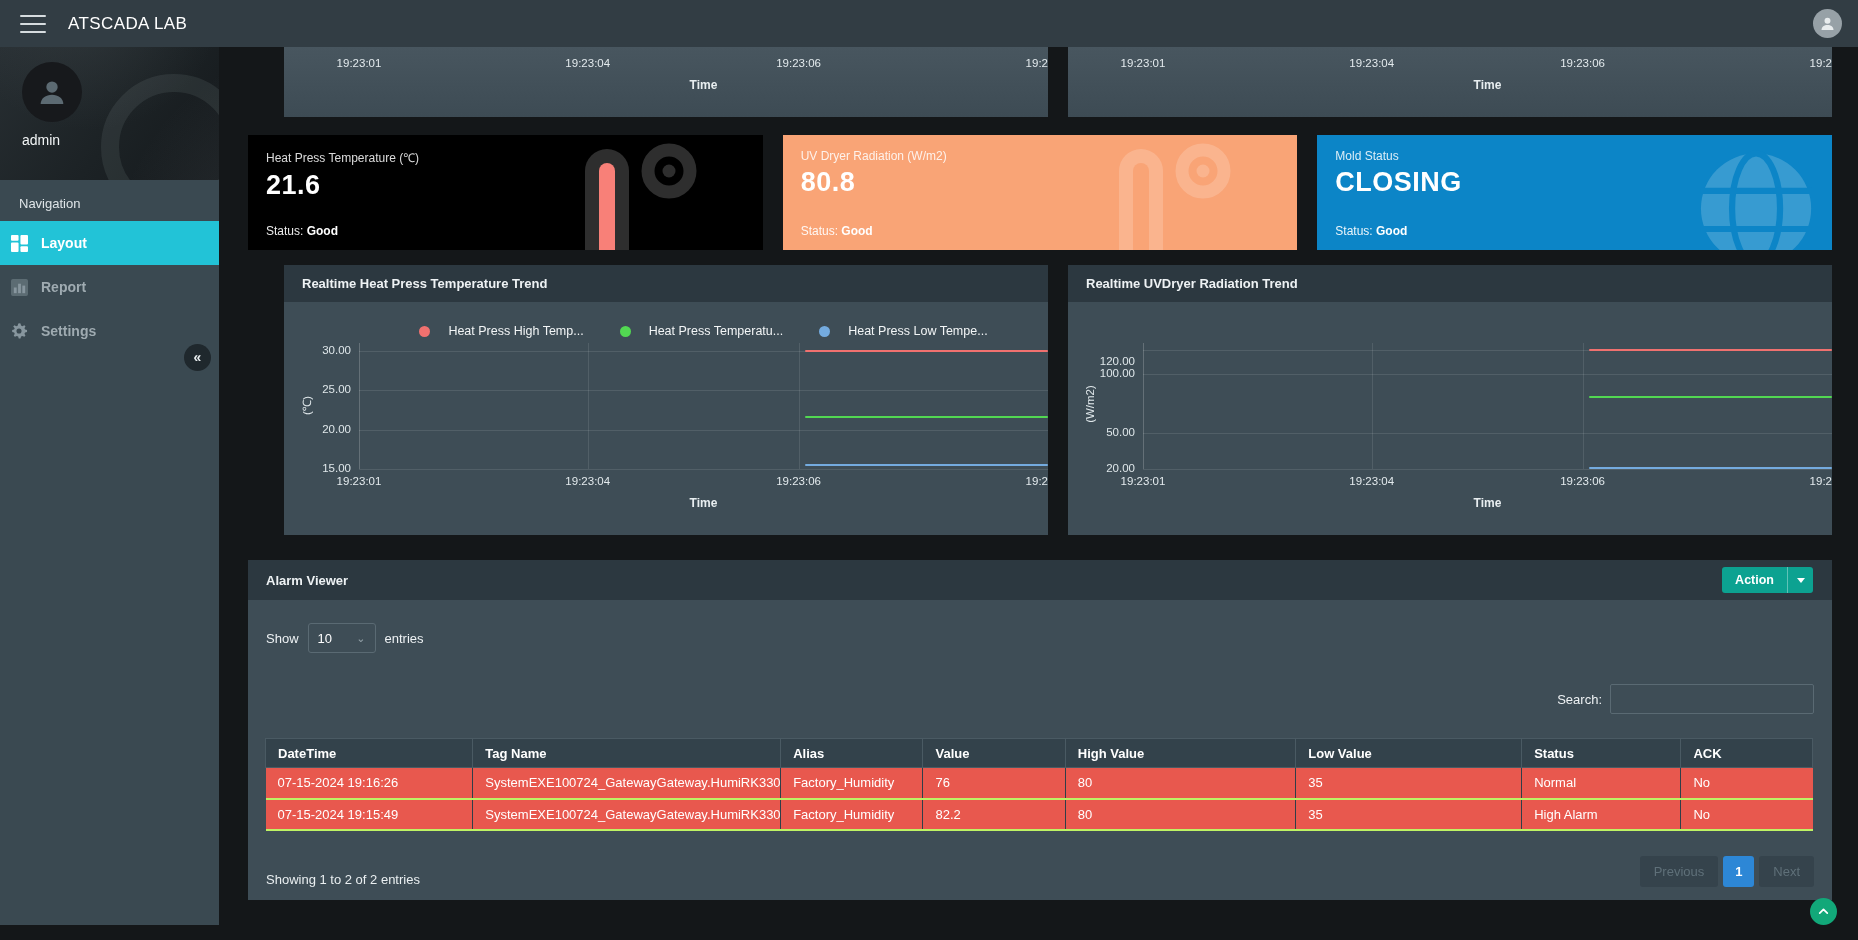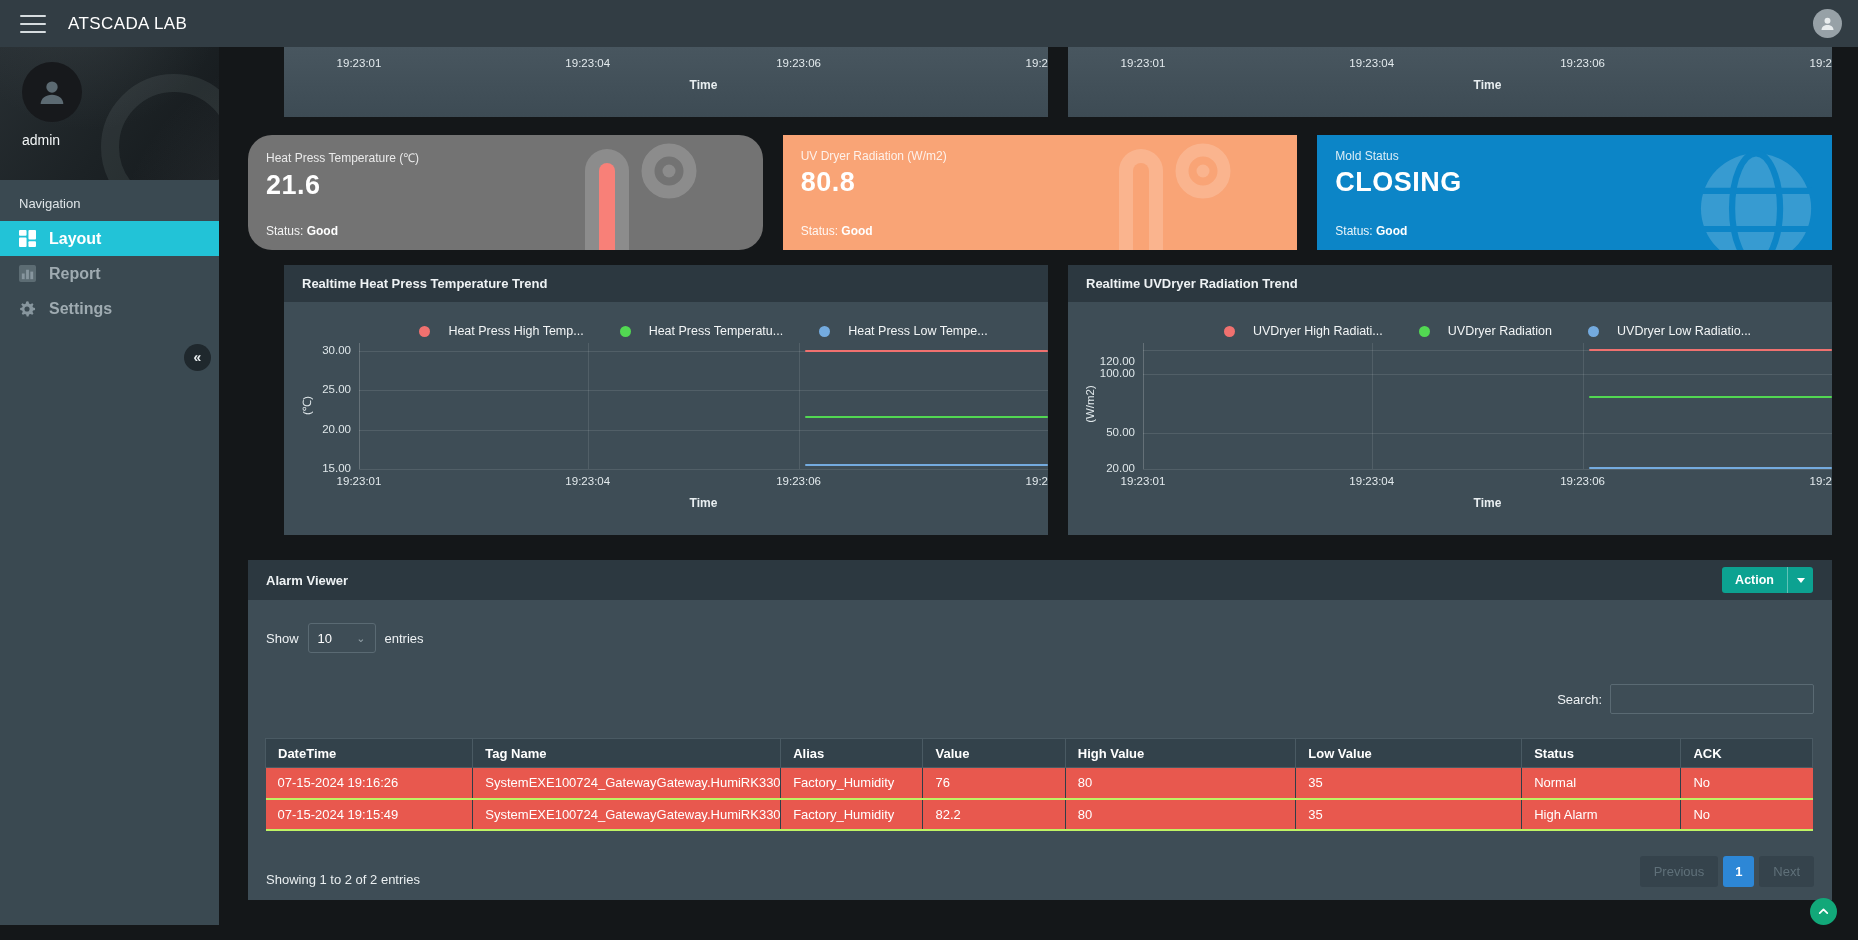--- a/index.html
+++ b/index.html
@@ -26,22 +26,22 @@
       radial-gradient(circle at 150% 160%, rgba(120,130,135,.30), rgba(120,130,135,0) 55%),
       radial-gradient(circle at 40% -40%, rgba(90,100,105,.25), rgba(90,100,105,0) 60%),
       linear-gradient(125deg, #272e32 0%, #1c2225 55%, #15191c 100%);
   }
   .profile::after { content:""; position:absolute; right:-28px; bottom:-40px; width:110px; height:110px;
     border:18px solid rgba(160,170,175,.12); border-radius:50%; }
   .avatar { position:absolute; left:22px; top:15px; width:60px; height:60px; border-radius:50%;
             background:#17191c; display:flex; align-items:center; justify-content:center; }
   .username { position:absolute; left:22px; top:85px; font-size:14px; color:#f2f5f6; }
   .nav-header { padding:16px 0 10px 19px; font-size:13px; color:#dfe5e8; }
-  .nav-item { height:35px; display:flex; align-items:center; padding-left:18px; cursor:pointer;
-              color:#9fabb1; font-size:16px; font-weight:bold; }
+  .nav-item { height:44px; display:flex; align-items:center; padding-left:10px; cursor:pointer;
+              color:#9fabb1; font-size:14px; font-weight:bold; }
   .nav-item .nicon { width:18px; height:18px; margin-right:13px; display:flex; align-items:center; justify-content:center; }
   .nav-item.active { color:#ffffff; }
   .collapse-btn { position:absolute; top:297px; right:8px; width:27px; height:27px; border-radius:50%;
                   border:none; background:#1f282d; color:#e8edef; font-size:14px; font-weight:bold;
                   cursor:pointer; line-height:27px; text-align:center; padding:0; }
   
   .content { position:absolute; left:248px; top:47px; width:1584px; z-index:10; }
   .row2 { display:grid; grid-template-columns:1fr 1fr; gap:20px;padding-left:36px; }
   .row3 { display:grid; grid-template-columns:1fr 1fr 1fr; gap:20px; }
   
@@ -193,21 +193,21 @@
       </div>
       <div class="partial-panel">
         <span class="ptick" style="left: 75px;">19:23:01</span>
         <span class="ptick" style="left: 303.748px;">19:23:04</span>
         <span class="ptick" style="left: 514.582px;">19:23:06</span>
         <span class="ptick" style="left: 764px;">19:23:08</span>
         <span class="pxlabel" style="left: 419.5px;">Time</span>
       </div>
     </div>
   <div class="cards-row row3" id="cards-row">
-      <div class="card" style="background: #737373; border-radius: 24px;">
+      <div class="card" style="background: #000000;">
         <div class="card-title">Heat Press Temperature (℃)</div>
         <div class="card-value">21.6</div>
         <div class="card-status"><span>Status: </span><b>Good</b></div>
         <div class="card-watermark" style="right: 56px; top: 8px;"><svg width="150" height="120" viewBox="0 0 150 120">
       <rect x="28" y="6" width="44" height="130" rx="22" fill="rgba(255,255,255,0.18)"></rect>
       <rect x="42" y="20" width="16" height="110" rx="8" fill="#f88078"></rect>
       <circle cx="112" cy="28" r="21" fill="none" stroke="rgba(255,255,255,0.18)" stroke-width="13"></circle>
       <circle cx="112" cy="28" r="6.5" fill="rgba(255,255,255,0.18)"></circle>
           </svg></div>
       </div>
@@ -276,34 +276,20 @@
           </div>
           <span class="yaxis-title" style="left: -8px; top: 96px; width: 60px; text-align: center;">(℃)</span>
           <span class="xaxis-title" style="left: 419.5px; top: 194px;">Time</span>
         </div>
       </section>
       <section class="panel">
         <div class="panel-header">
           <span class="panel-title">Realtime UVDryer Radiation Trend</span>
         </div>
         <div class="panel-body">
-          <div class="legend">
-            <span class="legend-item">
-              <span class="legend-dot" style="background: rgb(240, 113, 111);"></span>
-              <span>UVDryer High Radiati...</span>
-            </span>
-            <span class="legend-item">
-              <span class="legend-dot" style="background: rgb(82, 216, 82);"></span>
-              <span>UVDryer Radiation</span>
-            </span>
-            <span class="legend-item">
-              <span class="legend-dot" style="background: rgb(116, 171, 223);"></span>
-              <span>UVDryer Low Radiatio...</span>
-            </span>
-          </div>
           <div class="plot">
             <div class="hgrid" style="top: 7.13208px;"></div>
             <span class="ylab" style="left: -70px; top: 12px;">120.00</span>
             <div class="hgrid" style="top: 30.9057px;"></div>
             <span class="ylab" style="left: -70px; top: 23.9057px;">100.00</span>
             <div class="hgrid" style="top: 90.3396px;"></div>
             <span class="ylab" style="left: -70px; top: 83.3396px;">50.00</span>
             <div class="hgrid" style="top: 126px;"></div>
             <span class="ylab" style="left: -70px; top: 119px;">20.00</span>
             <div class="vgrid axis" style="left: 0px;"></div>

